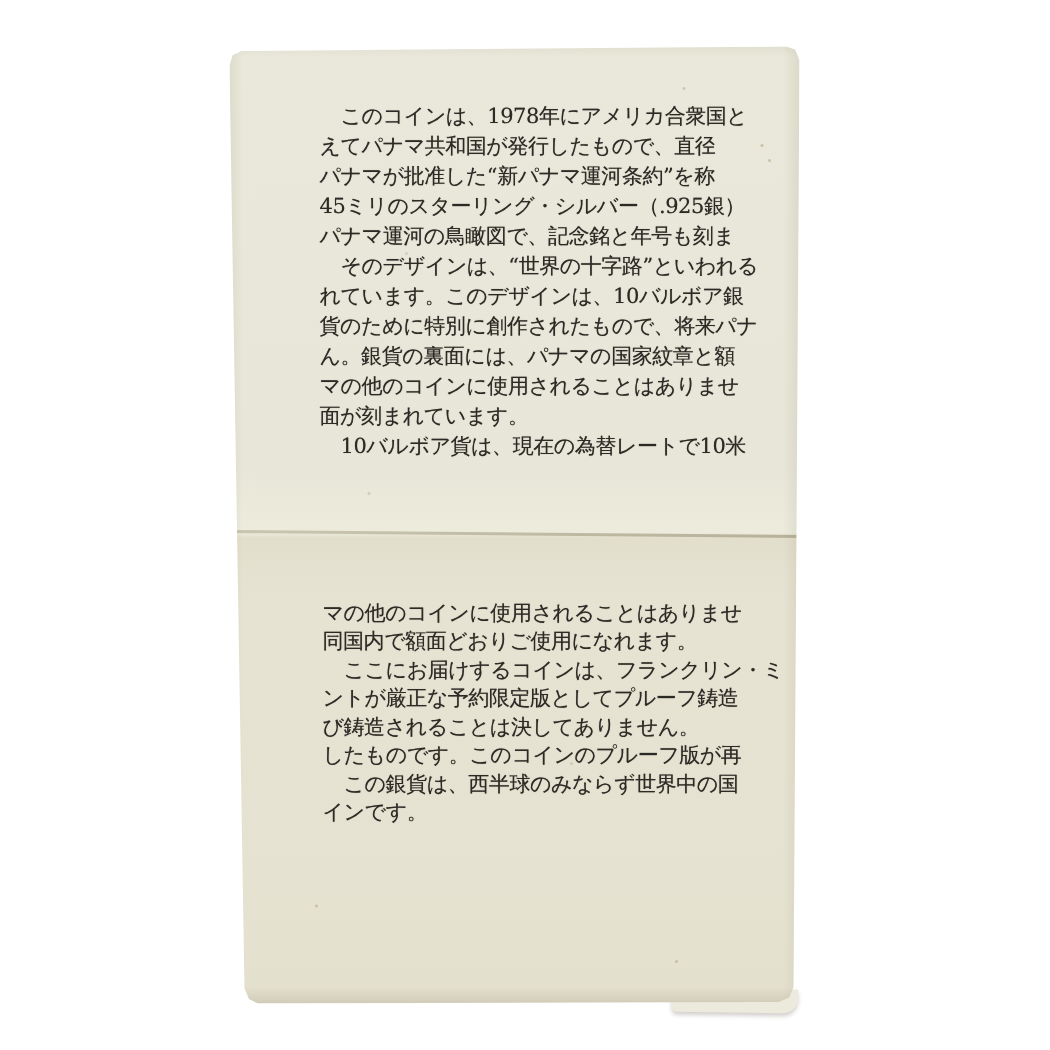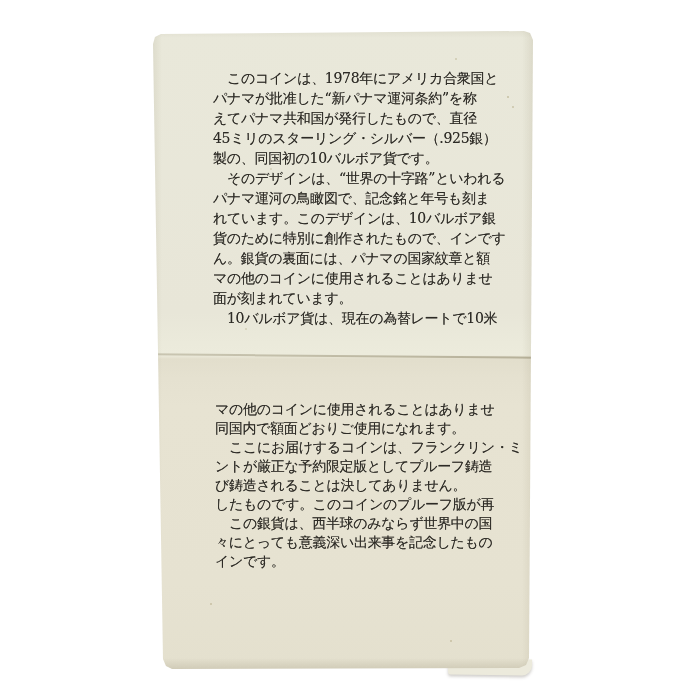--- a/index.html
+++ b/index.html
@@ -118,39 +118,37 @@
 <body>
 
 <div class="scene">
   <div class="under-sheet"></div>
   <div class="paper">
     <div class="fold-crease"></div>
     <div class="speckles"></div>
 
     <div class="text-block upper-block">
       <div class="text-line indent">このコインは、1978年にアメリカ合衆国と</div>
+      <div class="text-line">えてパナマ共和国が発行したもので、直径</div>
       <div class="text-line">パナマが批准した“新パナマ運河条約”を称</div>
-      <div class="text-line">えてパナマ共和国が発行したもので、直径</div>
       <div class="text-line">45ミリのスターリング・シルバー（.925銀）</div>
-      <div class="text-line">製の、同国初の10バルボア貨です。</div>
+      <div class="text-line">パナマ運河の鳥瞰図で、記念銘と年号も刻ま</div>
       <div class="text-line indent">そのデザインは、“世界の十字路”といわれる</div>
-      <div class="text-line">パナマ運河の鳥瞰図で、記念銘と年号も刻ま</div>
       <div class="text-line">れています。このデザインは、10バルボア銀</div>
-      <div class="text-line">貨のために特別に創作されたもので、インです</div>
+      <div class="text-line">貨のために特別に創作されたもので、将来パナ</div>
       <div class="text-line">ん。銀貨の裏面には、パナマの国家紋章と額</div>
       <div class="text-line">マの他のコインに使用されることはありませ</div>
       <div class="text-line">面が刻まれています。</div>
       <div class="text-line indent">10バルボア貨は、現在の為替レートで10米</div>
     </div>
 
     <div class="text-block lower-block">
       <div class="text-line">マの他のコインに使用されることはありませ</div>
       <div class="text-line">同国内で額面どおりご使用になれます。</div>
       <div class="text-line indent">ここにお届けするコインは、フランクリン・ミ</div>
       <div class="text-line">ントが厳正な予約限定版としてプルーフ鋳造</div>
       <div class="text-line">び鋳造されることは決してありません。</div>
       <div class="text-line">したものです。このコインのプルーフ版が再</div>
       <div class="text-line indent">この銀貨は、西半球のみならず世界中の国</div>
-      <div class="text-line">々にとっても意義深い出来事を記念したもの</div>
       <div class="text-line">インです。</div>
     </div>
   </div>
 </div>
 
 </body></html>

